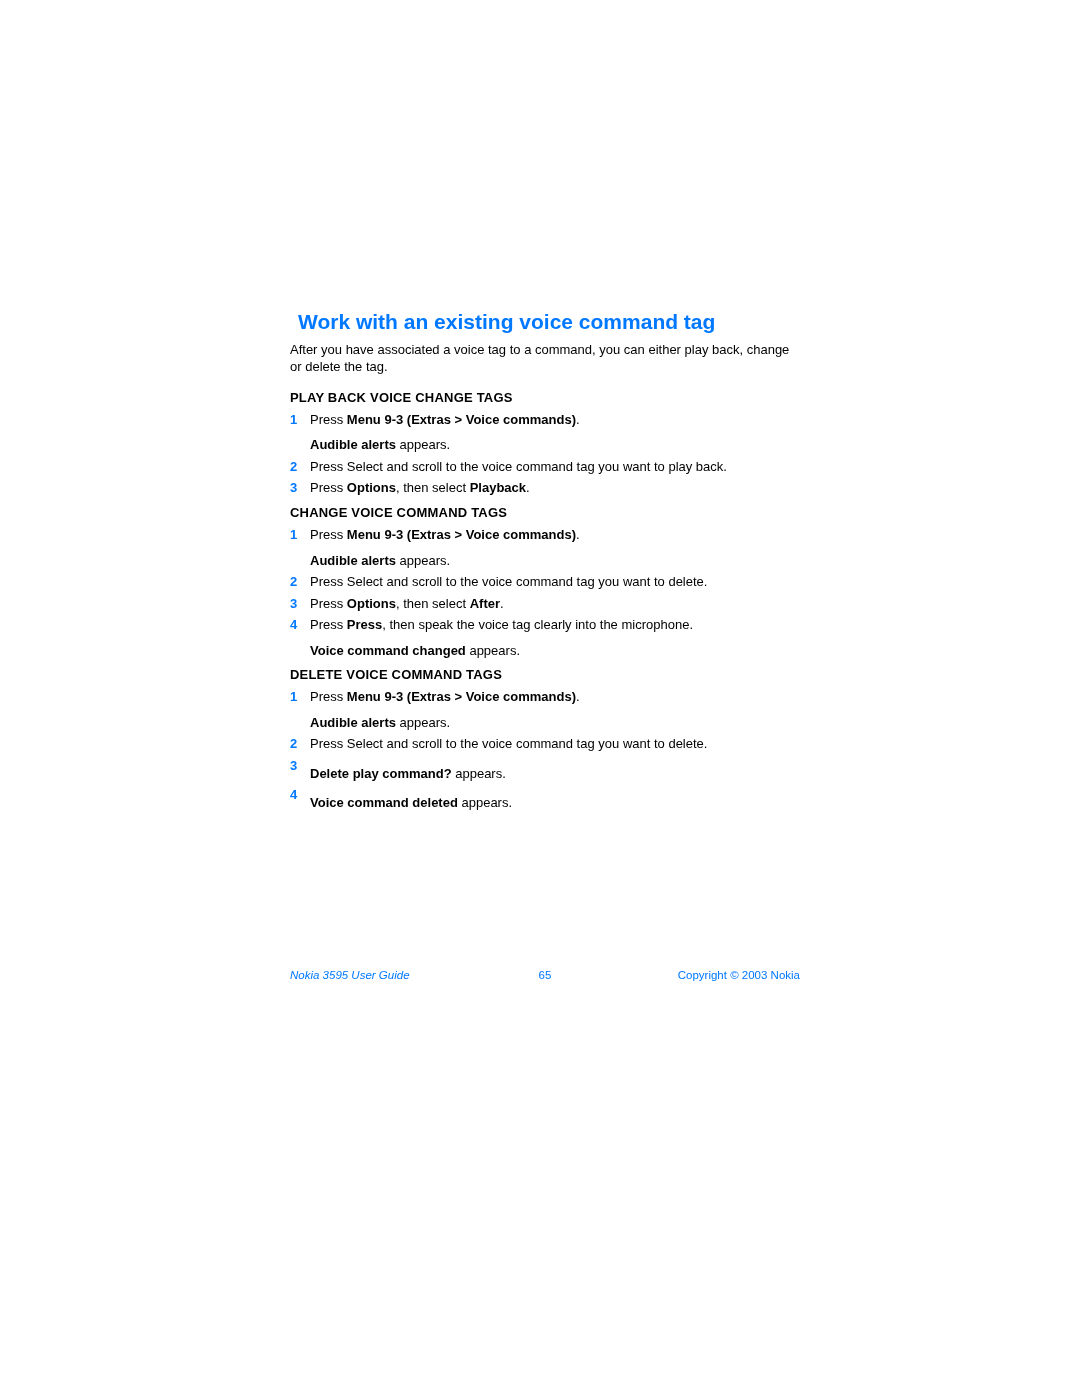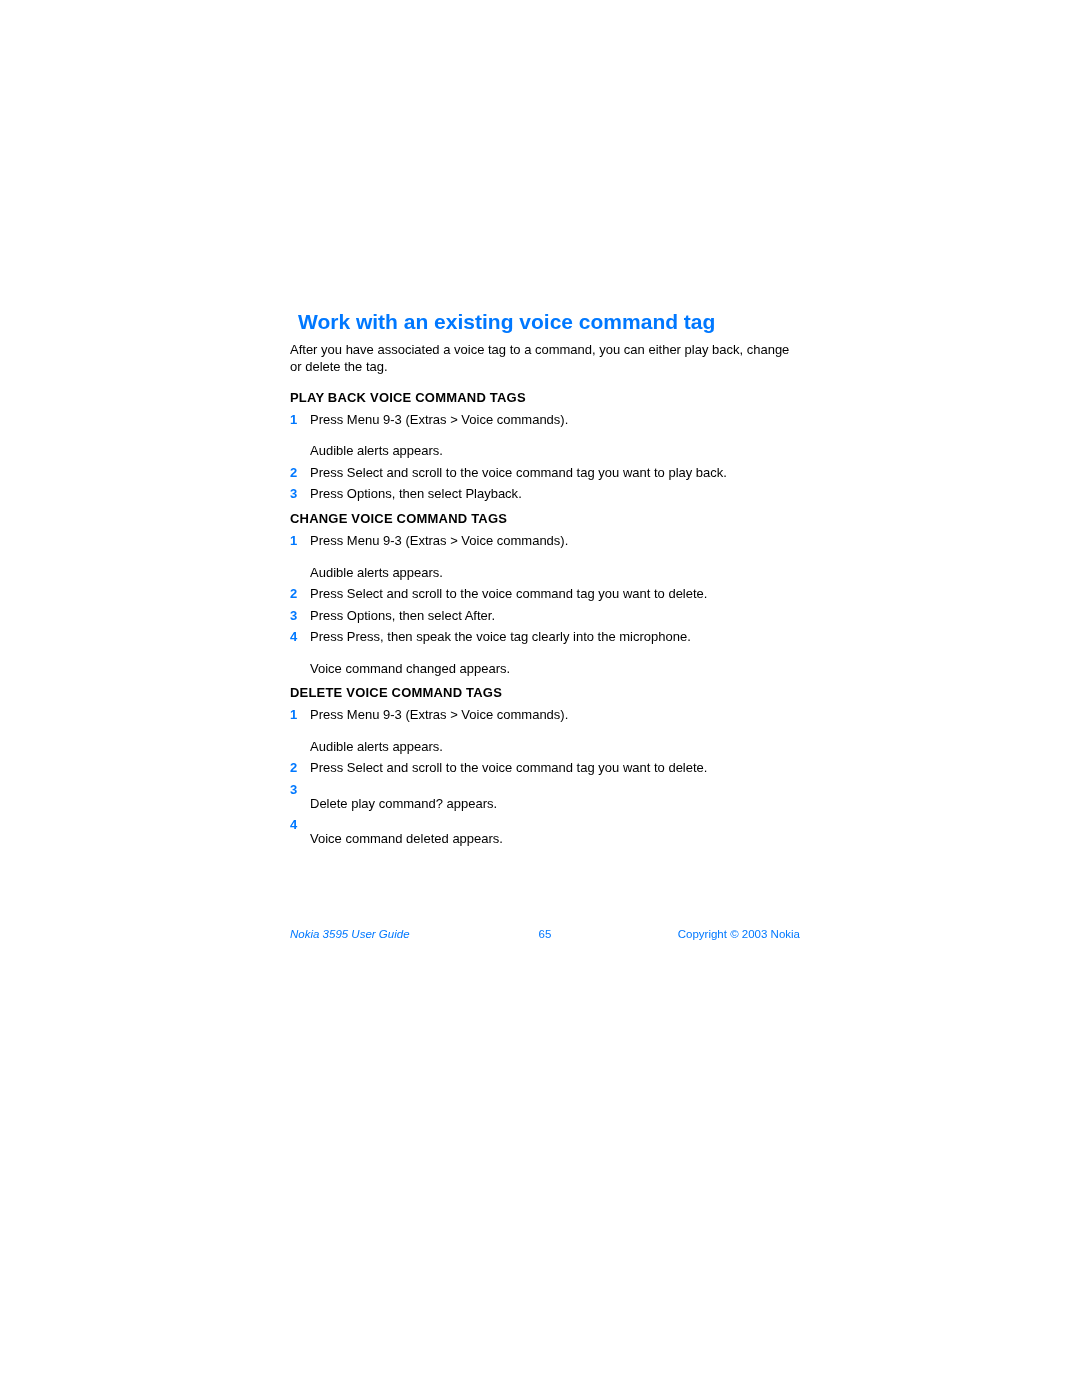--- a/index.html
+++ b/index.html
@@ -47,29 +47,29 @@
     font-weight: bold;
     width: 20px;
     flex-shrink: 0;
     font-size: 13px;
   }
   .step-body {
     flex: 1;
     font-size: 13px;
   }
   .step-body .bold {
-    font-weight: normal;
+    font-weight: bold;
   }
   .step-sub {
-    margin-top: 14px;
+    margin-top: 8px;
   }
   .footer {
     position: absolute;
     left: 290px;
-    top: 928px;
+    top: 969px;
     width: 510px;
     display: flex;
     justify-content: space-between;
     font-size: 11.5px;
     color: #0078ff;
     align-items: center;
   }
   .footer-left {
     font-style: italic;
   }
@@ -79,21 +79,21 @@
     transform: translateX(-50%);
   }
 </style>
 </head>
 <body>
 
 <div class="page">
   <h1 class="title">Work with an existing voice command tag</h1>
   <p class="intro">After you have associated a voice tag to a command, you can either play back, change or delete the tag.</p>
   <div id="sections-container">
-      <div class="section-head">PLAY BACK VOICE COMMAND TAGS</div>
+      <div class="section-head">PLAY BACK VOICE CHANGE TAGS</div>
       <div class="step-row">
         <div class="step-num">1</div>
         <div class="step-body">
           <div><span>Press </span><span class="bold">Menu 9-3 (Extras &gt; Voice commands)</span><span>.</span></div>
           <div class="step-sub"><span class="bold">Audible alerts</span><span> appears.</span></div>
         </div>
       </div>
       <div class="step-row">
         <div class="step-num">2</div>
         <div class="step-body">

